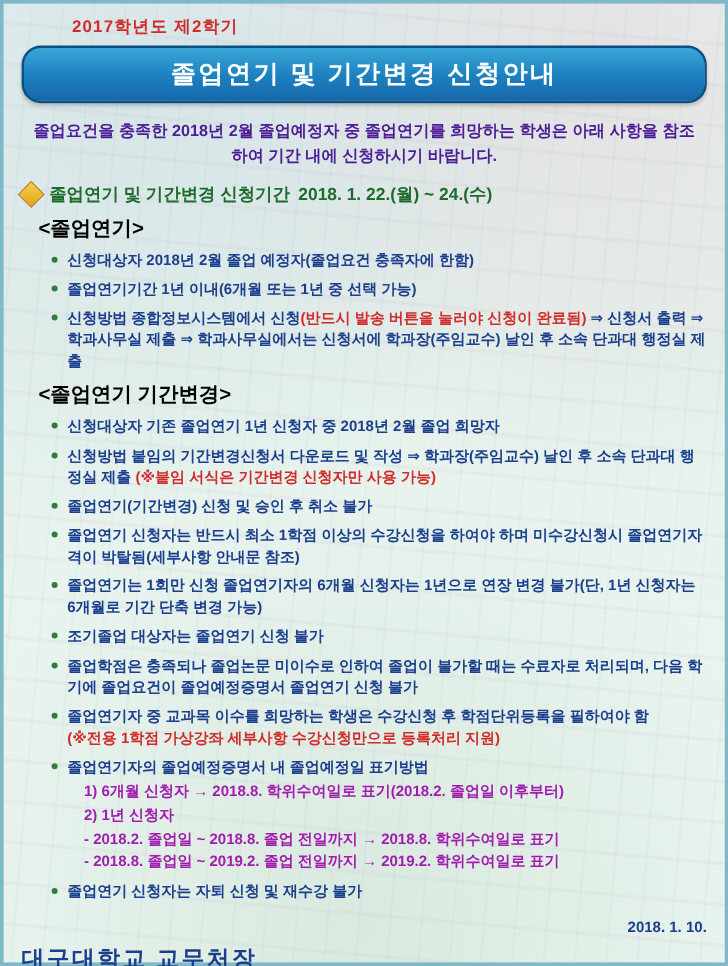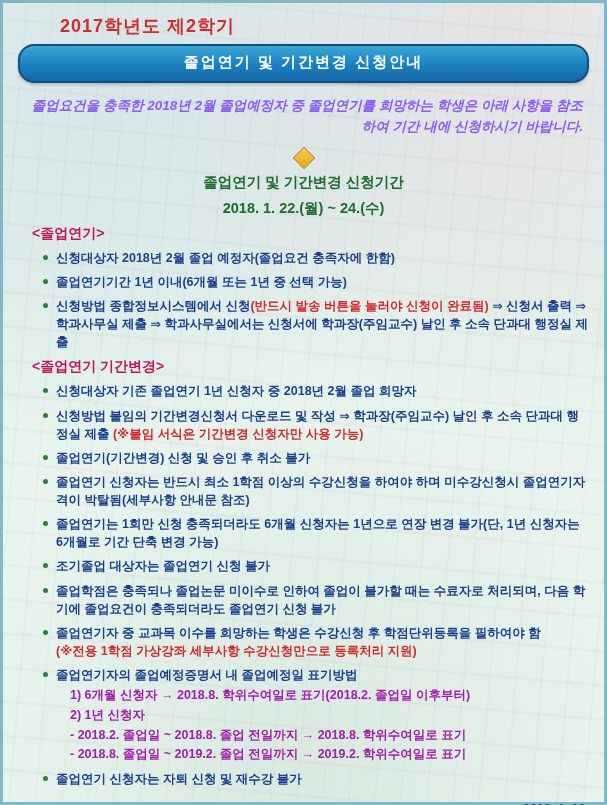--- a/index.html
+++ b/index.html
@@ -26,66 +26,64 @@
     position:absolute;inset:0;
     border:3px solid #7fb8c9;
     box-sizing:border-box;
     pointer-events:none;
   }
   .content{position:relative;padding:14px 18px 0 18px;box-sizing:border-box;}
 
   .term{
     color:#d12b2b;
     font-weight:bold;
-    font-size:18px;
+    font-size:14px;
     letter-spacing:1px;
     margin-left:42px;
   }
   .title-bar{
     margin-top:6px;
     background:linear-gradient(180deg,#3aa7d6 0%, #1b7fc0 55%, #1668a8 100%);
     border:2px solid #0d4f80;
     border-radius:16px;
     color:#ffffff;
-    font-size:15px;
+    font-size:21px;
     font-weight:bold;
     text-align:center;
     padding:7px 0 9px 0;
     letter-spacing:2px;
     box-shadow:0 2px 3px rgba(0,0,0,0.18);
   }
   .intro{
     margin:13px 6px 0 6px;
-    color:#8b5cf6;
+    color:#4c1d95;
     font-size:13.5px;
     font-weight:bold;
     line-height:1.55;
-    text-align:right;
-    font-style:italic;
+    text-align:center;
   }
   .section-head{
     margin:12px 0 4px 0;
     display:flex;align-items:center;gap:7px;
     color:#1f6b2e;
     font-weight:bold;
     font-size:14.5px;
-    flex-direction:column;
   }
   .sec-icon{
     width:14px;height:14px;display:inline-block;
     background:linear-gradient(135deg,#f6d04d,#e2a31b);
     border:1px solid #b8811a;
     transform:rotate(45deg);
     flex:0 0 auto;
   }
   .section-head .dates{color:#1f6b2e;}
   .sub-head{
-    color:#be185d;
+    color:#000000;
     font-weight:bold;
-    font-size:14px;
+    font-size:17px;
     margin:7px 0 3px 14px;
   }
   ul.bul{list-style:none;margin:0;padding:0;}
   ul.bul > li{
     position:relative;
     padding-left:16px;
     margin:6px 0 3px 22px;
     font-size:12.5px;
     line-height:1.45;
     color:#1b3f8c;
@@ -157,23 +155,23 @@
     <li>신청대상자   기존 졸업연기 1년 신청자 중 2018년 2월 졸업 희망자</li>
     <li>
       <span>신청방법   붙임의 기간변경신청서 다운로드 및 작성 ⇒ 학과장(주임교수) 날인 후 소속 단과대 행정실 제출 </span><span class="red">(※붙임 서식은 기간변경 신청자만 사용 가능)</span>
     </li>
   </ul>
 
 
   <ul class="bul">
     <li>졸업연기(기간변경) 신청 및 승인 후 취소 불가</li>
     <li>졸업연기 신청자는 반드시 최소 1학점 이상의 수강신청을 하여야 하며 미수강신청시 졸업연기자격이  박탈됨(세부사항 안내문 참조)</li>
-    <li>졸업연기는 1회만 신청 충족되더라도 6개월 신청자는 1년으로 연장 변경 불가(단, 1년 신청자는 6개월로 기간 단축 변경 가능)</li>
+    <li>졸업연기는 1회만 신청 졸업연기자의 6개월 신청자는 1년으로 연장 변경 불가(단, 1년 신청자는 6개월로 기간 단축 변경 가능)</li>
     <li>조기졸업 대상자는 졸업연기 신청 불가</li>
-    <li>졸업학점은 충족되나 졸업논문 미이수로 인하여 졸업이 불가할 때는 수료자로 처리되며, 다음 학기에 졸업요건이 충족되더라도 졸업연기 신청 불가</li>
+    <li>졸업학점은 충족되나 졸업논문 미이수로 인하여 졸업이 불가할 때는 수료자로 처리되며, 다음 학기에 졸업요건이 졸업예정증명서 졸업연기 신청 불가</li>
     <li>
       <span>졸업연기자 중 교과목 이수를 희망하는 학생은 수강신청 후 학점단위등록을 필하여야 함</span>
       <span class="red ind">(※전용 1학점 가상강좌 세부사항 수강신청만으로 등록처리 지원)</span>
     </li>
     <li>
       <span>졸업연기자의 졸업예정증명서 내 졸업예정일 표기방법</span>
       <div class="nested">
         <div>1) 6개월 신청자 → 2018.8. 학위수여일로 표기(2018.2. 졸업일 이후부터)</div>
         <div>2) 1년 신청자</div>
         <div>- 2018.2. 졸업일 ~ 2018.8. 졸업 전일까지 → 2018.8. 학위수여일로 표기</div>

